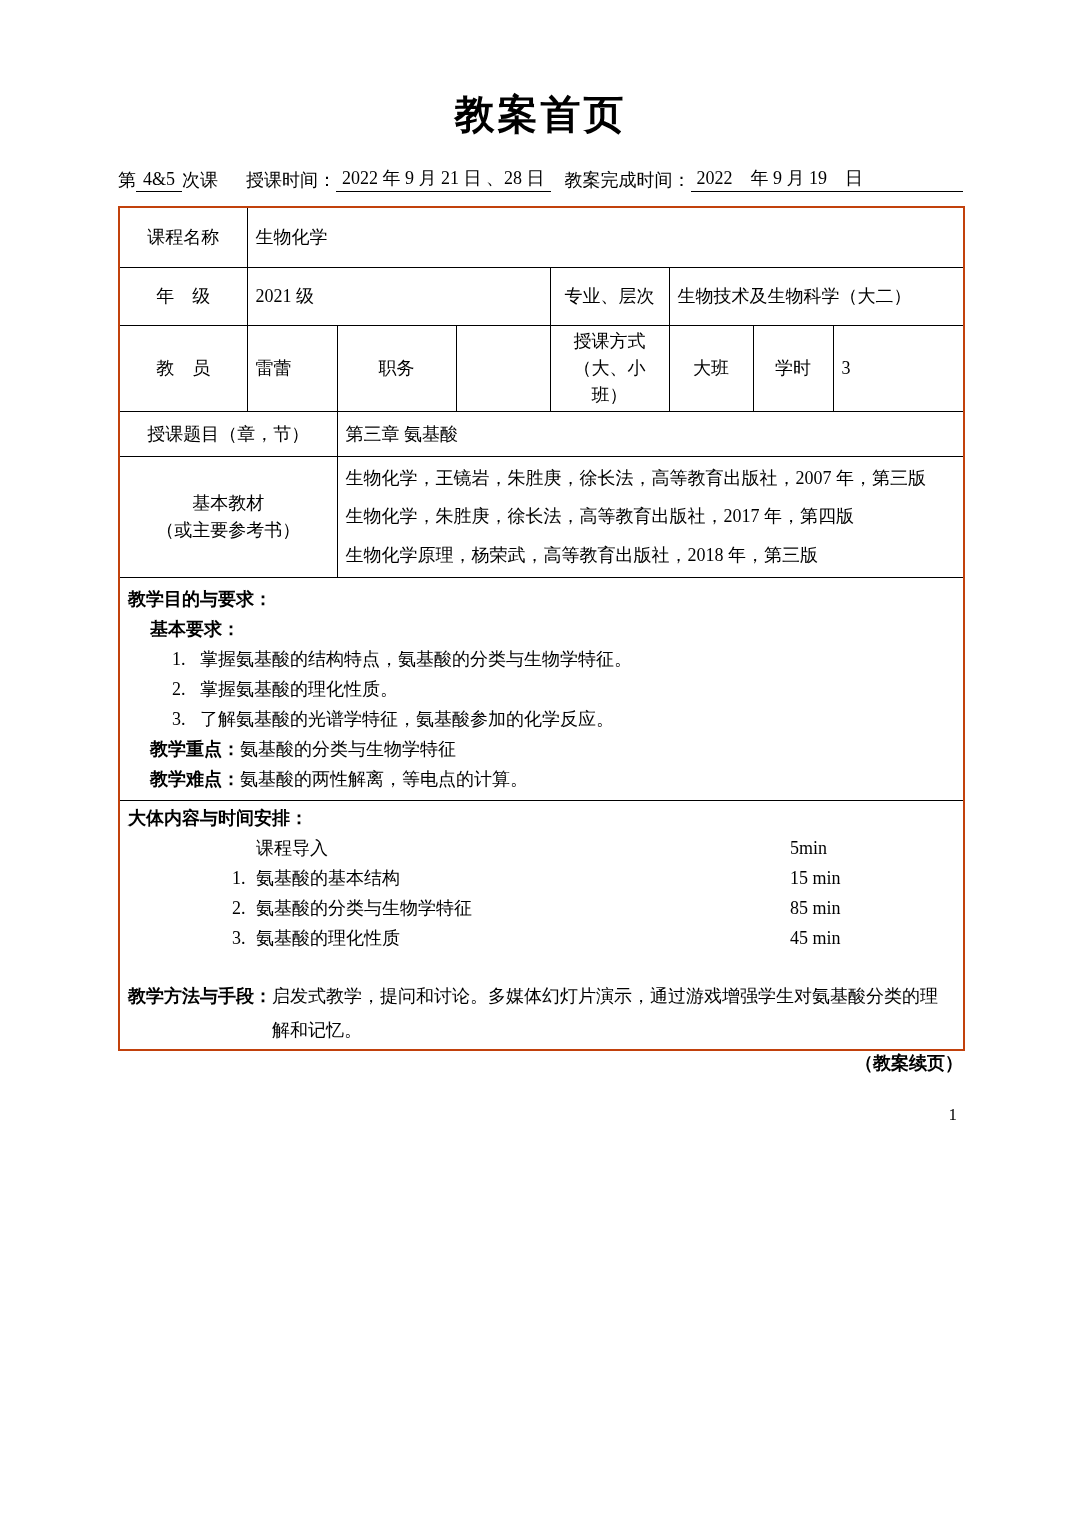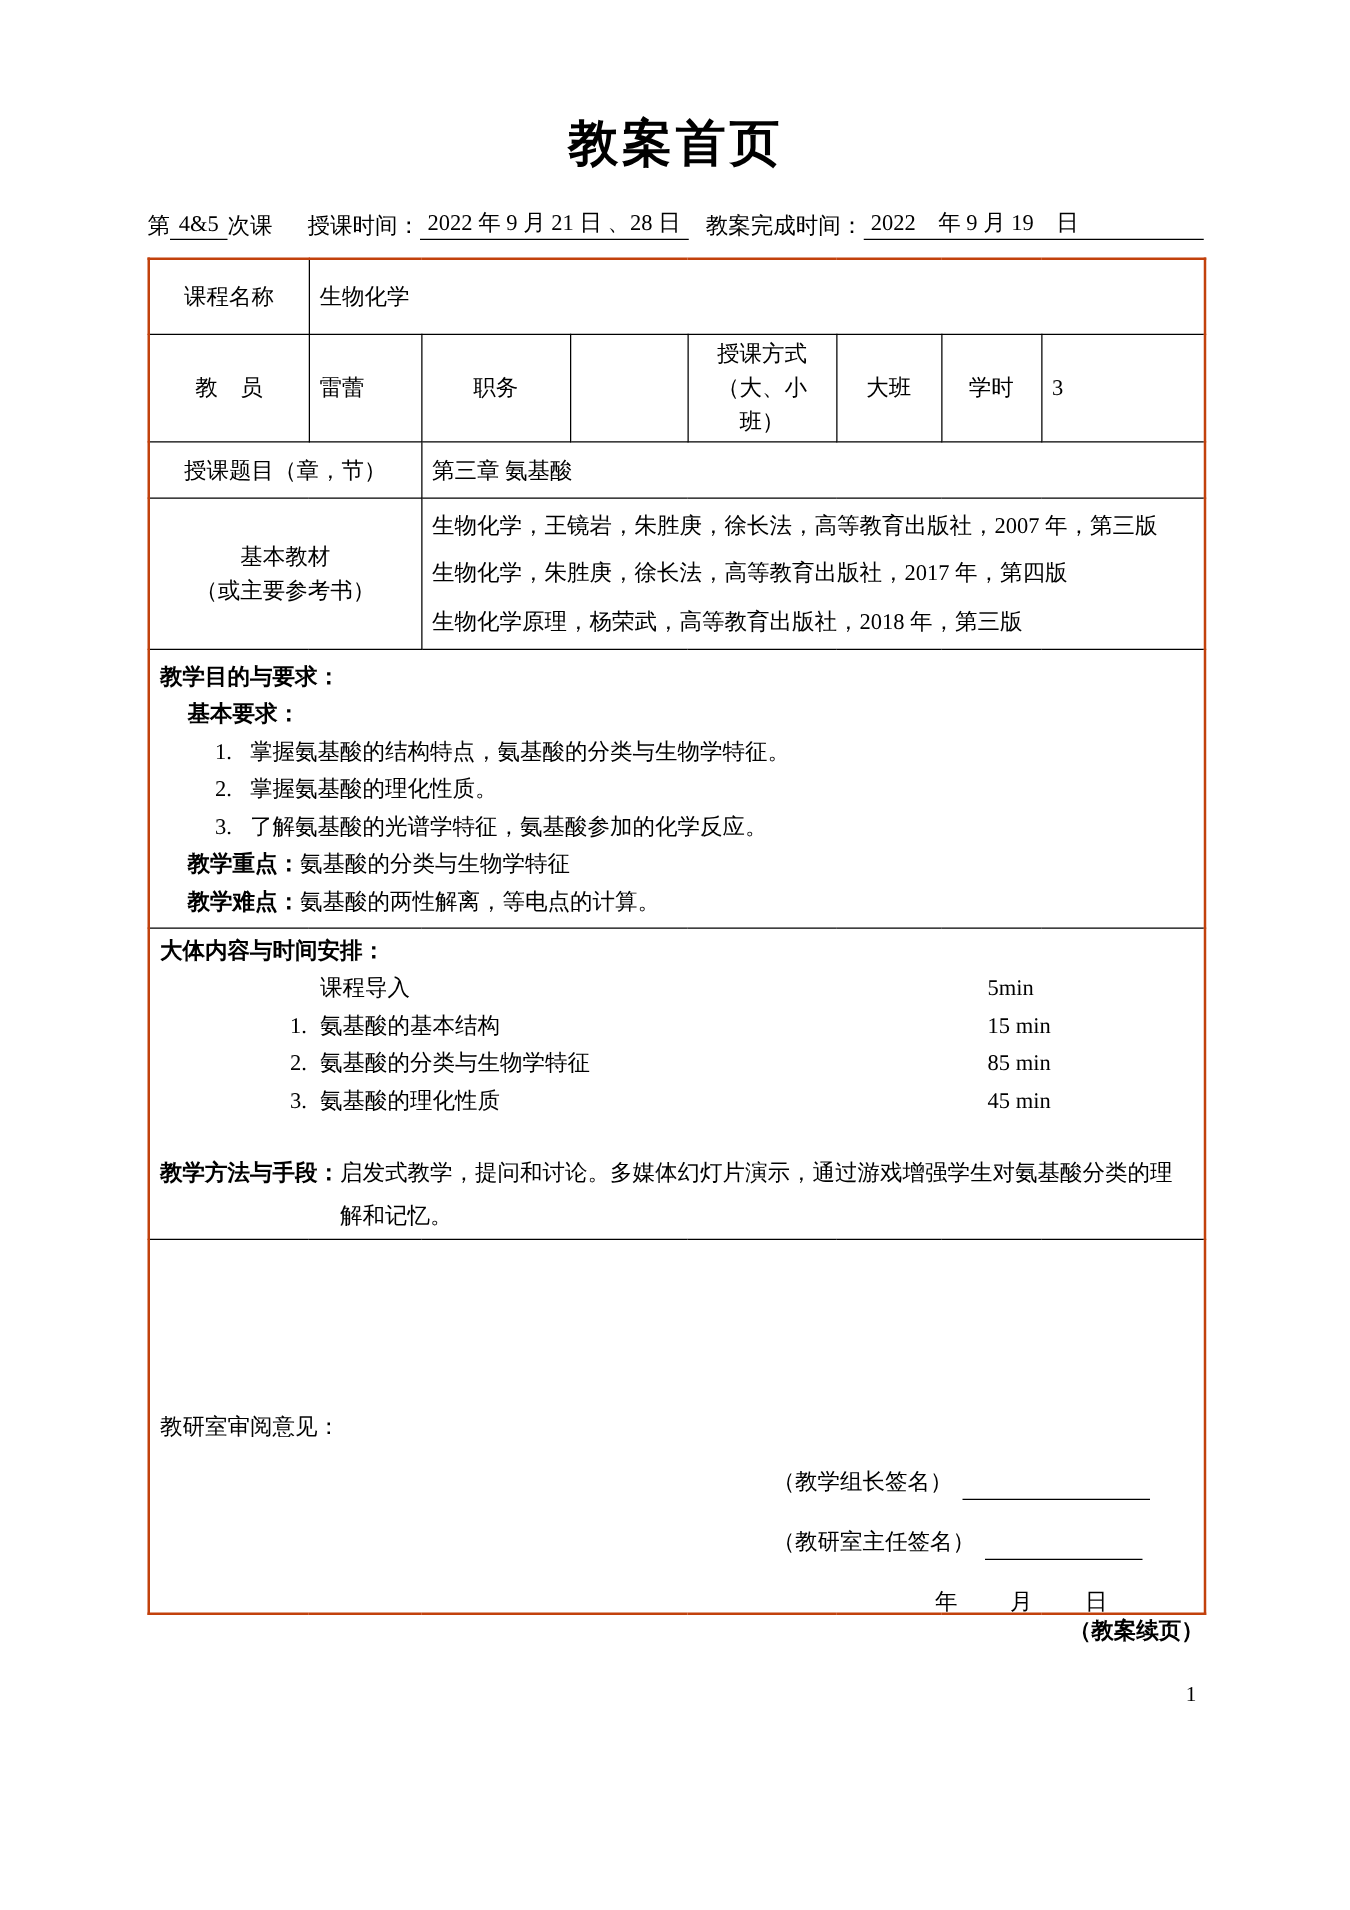--- a/index.html
+++ b/index.html
@@ -84,20 +84,26 @@
         <col style="width:119px">
           <col style="width:84px">
           <col style="width:80px">
           <col style="width:131px">
       </colgroup>
       <tbody>
           <tr class="rA">
         <td class="lbl">课程名称</td>
         <td class="val" colspan="7">生物化学</td>
       </tr>
+      <tr class="rB">
+        <td class="lbl">年　级</td>
+        <td class="val" colspan="3">2021 级</td>
+        <td class="lbl">专业、层次</td>
+        <td class="val" colspan="3">生物技术及生物科学（大二）</td>
+      </tr>
       <tr class="rC">
         <td class="lbl">教　员</td>
         <td class="val">雷蕾</td>
         <td class="lbl">职务</td>
         <td class="val"></td>
         <td class="lbl">
           <div class="two-line">
             <div>授课方式</div>
             <div>（大、小班）</div>
           </div>
@@ -169,36 +175,20 @@
             <span class="sch-label">氨基酸的理化性质</span>
             <span class="sch-time">45 min</span>
           </div>
           <div class="methods">
             <span class="methods-label">教学方法与手段：</span>
             <span class="methods-text">启发式教学，提问和讨论。多媒体幻灯片演示，通过游戏增强学生对氨基酸分类的理解和记忆。</span>
           </div>
         </td>
       </tr>
 
-      <tr class="rH">
-        <td class="section review-cell" colspan="8">
-          <div>教研室审阅意见：</div>
-          <div class="sign-block">
-            <div class="sign-row">
-              <span>（教学组长签名）</span><span class="sign-line w1"></span>
-            </div>
-            <div class="sign-row">
-              <span>（教研室主任签名）</span><span class="sign-line w2"></span>
-            </div>
-            <div class="date-line">
-              <span>年</span><span>月</span><span>日</span>
-            </div>
-          </div>
-        </td>
-      </tr>
     </tbody>
       </table>
 
     <div class="continued">（教案续页）</div>
     <div class="pageno">1</div>
 
   </div>
 </div>
 
 </body></html>

